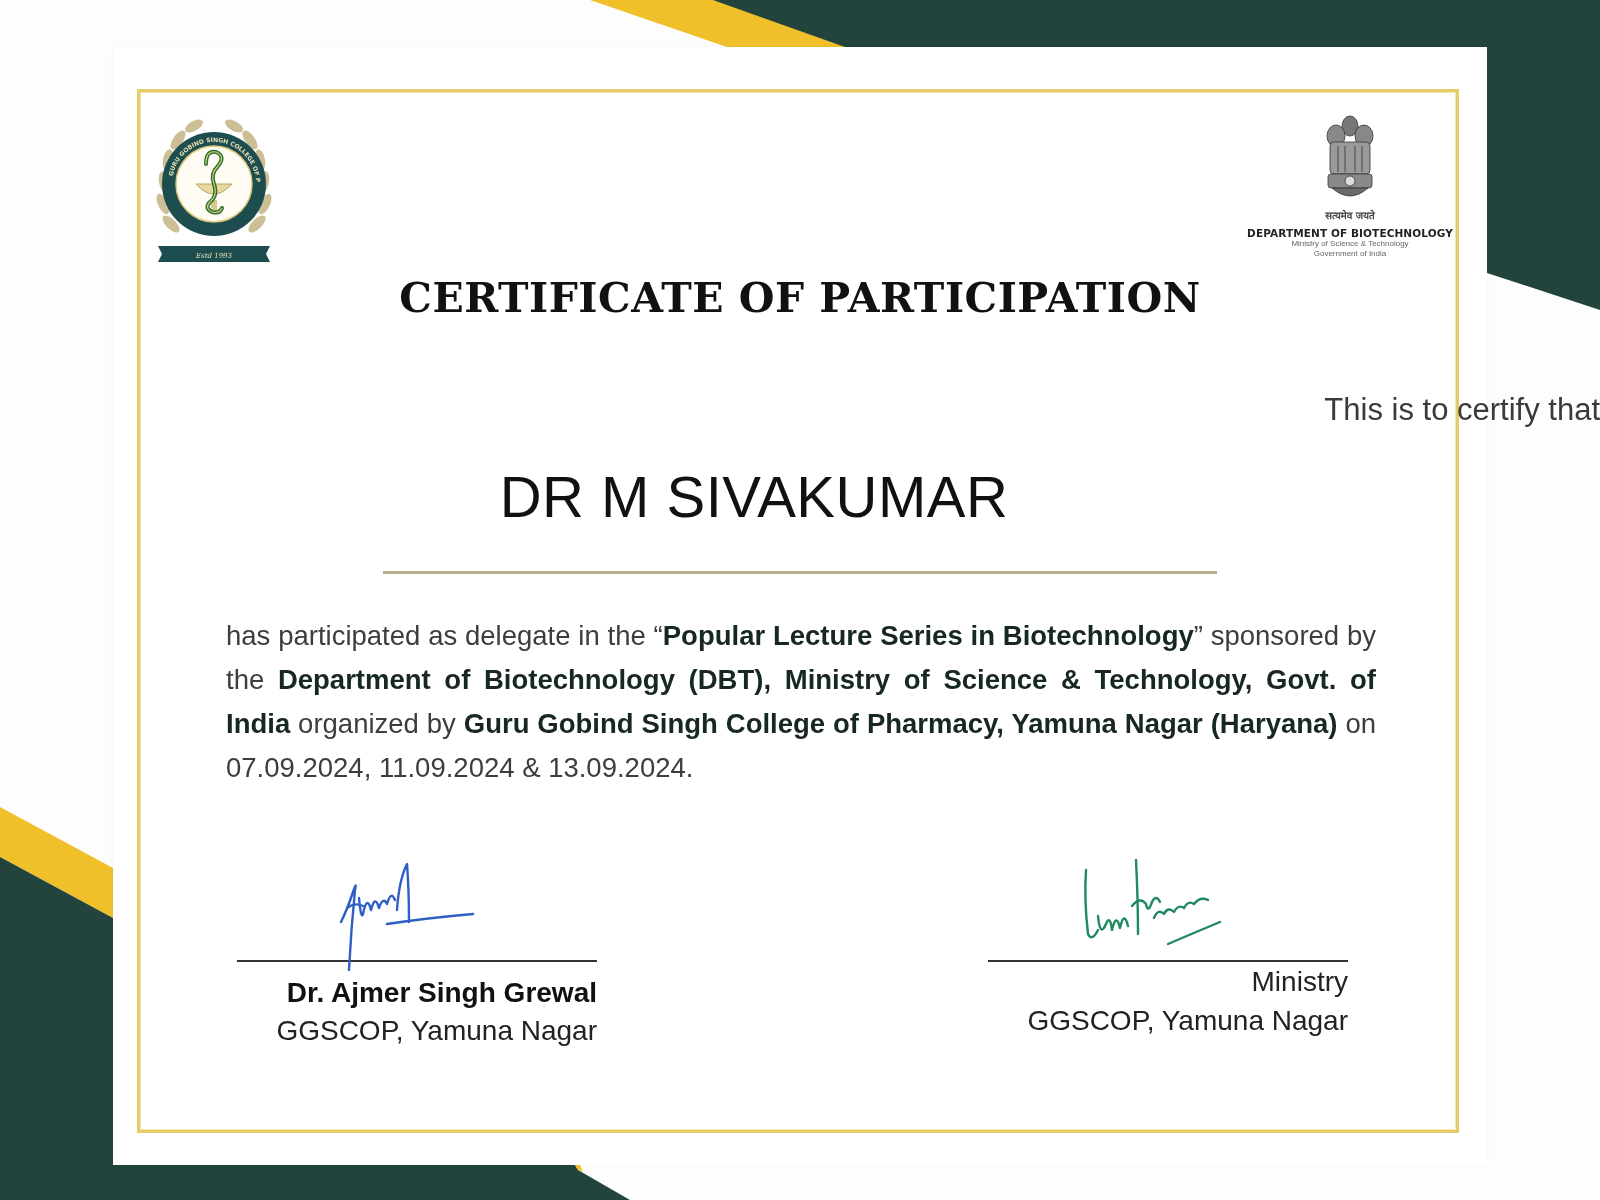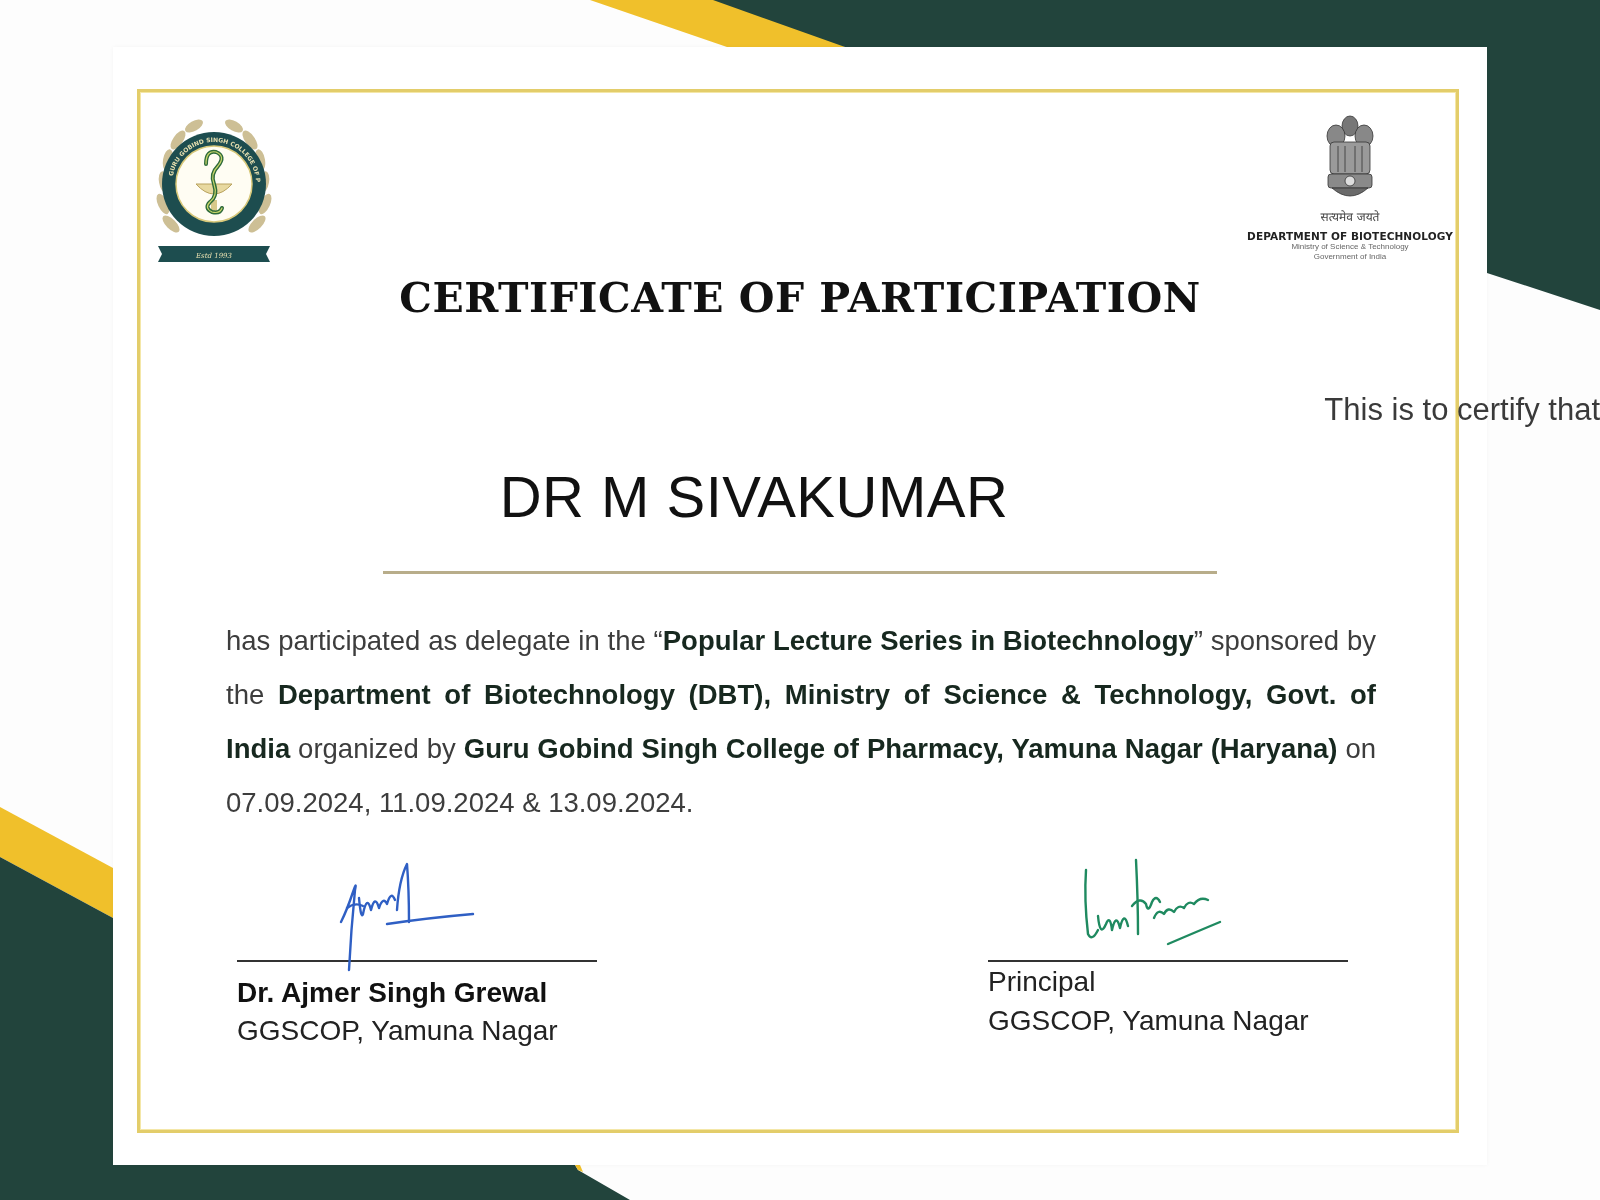--- a/index.html
+++ b/index.html
@@ -16,21 +16,21 @@
     }
     .frame {
       position: absolute; left: 137px; top: 89px; width: 1322px; height: 1044px;
       border: 3px solid #e3cd6a;
       box-sizing: border-box;
       box-shadow: inset 0 0 0 1px #f4e7a8;
     }
     .logo-college { position: absolute; left: 152px; top: 112px; width: 125px; height: 163px; }
     .logo-dbt { position: absolute; left: 1240px; top: 112px; width: 220px; height: 165px; text-align: center; }
     .emblem { width: 60px; height: 95px; margin: 0 auto; display: block; }
-    .motto { font-family: "DejaVu Sans", sans-serif; font-size: 12px; color: #444; margin-top: 1px; }
+    .motto { font-family: "DejaVu Sans", sans-serif; font-size: 10px; color: #444; margin-top: 1px; font-weight: bold; }
     .dbt-title { font-family: "DejaVu Sans", sans-serif; font-weight: bold; font-size: 10.5px; color: #222; letter-spacing: 0.1px; margin-top: 5px; }
     .dbt-sub { font-family: Liberation Sans, sans-serif; font-size: 8px; color: #666; line-height: 10px; }
 
     .title {
       position: absolute; left: 0; width: 1600px; top: 274px; text-align: center;
       font-family: "DejaVu Serif", serif; font-weight: bold; font-size: 41px;
       color: #111; letter-spacing: 0.5px;
     }
     .certify {
       position: absolute; left: 0; width: 1600px; top: 392px; text-align: right;
@@ -40,25 +40,25 @@
       position: absolute; left: 0; width: 1508px; top: 463px; text-align: center;
       font-family: "Liberation Sans", sans-serif; font-size: 58px; color: #111;
       letter-spacing: 0.5px;
     }
     .name-line {
       position: absolute; left: 383px; top: 571px; width: 834px; height: 3px;
       background: #b8ad8a;
     }
     .body-text {
       position: absolute; left: 226px; top: 614px; width: 1150px;
-      font-family: "Liberation Sans", sans-serif; font-size: 27.5px; line-height: 54px;
+      font-family: "Liberation Sans", sans-serif; font-size: 27.5px; line-height: 44px;
       color: #3d3d3d; text-align: justify;
     }
     .body-text b { color: #17281f; font-weight: bold; }
-    .sig-block { position: absolute; width: 360px; text-align: left; }
+    .sig-block { position: absolute; width: 360px; text-align: right; }
     .sig-left { left: 237px; top: 850px; }
     .sig-right { left: 988px; top: 850px; }
     .sig-img { height: 110px; position: relative; }
     .sig-line { height: 2px; background: #333; margin-top: 0; }
     .sig-name { font-family: "Liberation Sans", sans-serif; font-weight: bold; font-size: 28px; color: #111; margin-top: 13px; line-height: 36px; }
     .sig-role, .sig-org { font-family: "Liberation Sans", sans-serif; font-size: 28px; color: #222; line-height: 39px; }
   </style>
 </head>
 <body>
 
@@ -170,15 +170,15 @@
         <path d="M98 20 Q96 50 100 84 Q104 92 110 80"></path>
         <path d="M110 66 Q112 88 118 74 Q122 64 124 80 Q128 62 132 78 Q136 60 140 76"></path>
         <path d="M148 10 Q150 50 150 84"></path>
         <path d="M144 56 Q152 46 158 54 Q160 64 164 52 Q168 44 172 52"></path>
         <path d="M166 68 Q170 58 176 64 Q180 56 186 62 Q190 54 196 58 Q200 50 206 54 Q212 46 220 50"></path>
         <path d="M180 94 Q208 82 232 72"></path>
       </g>
     </svg>
   </div>
   <div class="sig-line"></div>
-  <div class="sig-role">Principal</div>
+  <div class="sig-role">Ministry</div>
   <div class="sig-org">GGSCOP, Yamuna Nagar</div>
 </div>
 
 </body></html>

